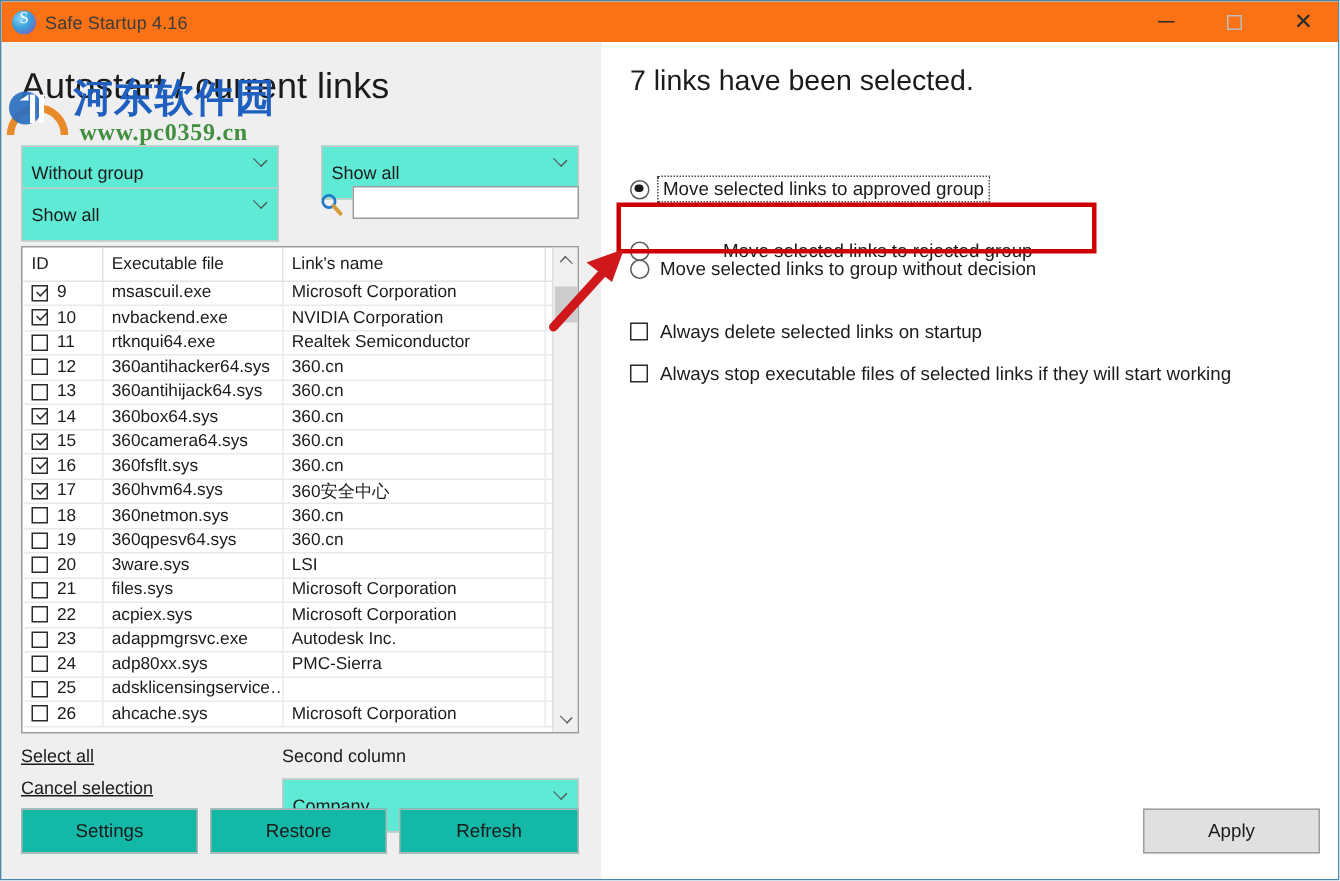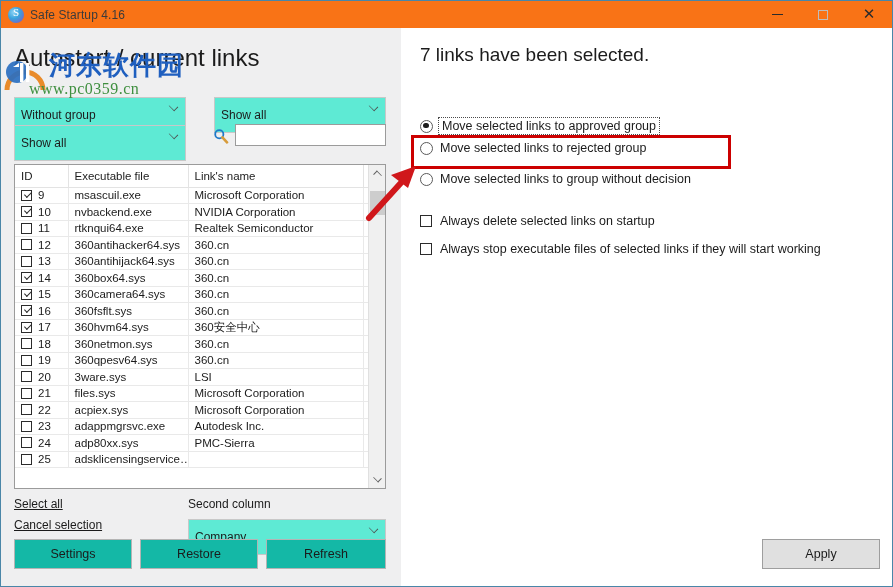--- a/index.html
+++ b/index.html
@@ -212,21 +212,21 @@
     content: ""; position: absolute; left: 2.4px; top: 2.4px;
     width: 5.4px; height: 5.4px; border-radius: 50%; background: #1b1b1b;
   }
   .chk {
     width: 12px; height: 12px;
     border: 1.2px solid #2b2b2b; background: #ffffff;
     flex: 0 0 auto; margin-right: 8px;
   }
   .focus-ring { outline: 1px dotted #4a4a4a; outline-offset: 1px; padding: 0 2px; }
   #opt-approved  { top: 88px; }
-  #opt-rejected  { top: 110px; }
+  #opt-rejected  { top: 129px; gap: 42px; }
   #opt-nodecision{ top: 141px; }
   #opt-delete    { top: 183px; }
   #opt-stop      { top: 211px; }
 
   #highlight-box {
     position: absolute; left: 10px; top: 107px;
     width: 320px; height: 34px;
     border: 3px solid #cc0000;
     pointer-events: none;
   }
@@ -253,23 +253,23 @@
     position: absolute; left: 2px; top: 16px;
     width: 44px; height: 44px;
   }
   #wm-cn {
     position: absolute; left: 48px; top: 12px;
     font-family: "DejaVu Sans", sans-serif;
     font-size: 26px; font-weight: bold; color: #1f5fbf;
     white-space: nowrap; letter-spacing: 1px;
   }
   #wm-url {
-    position: absolute; left: 28px; top: 44px;
+    position: absolute; left: 52px; top: 44px;
     font-family: "Liberation Serif", serif;
-    font-size: 16px; font-weight: normal; color: #3f8f3f;
+    font-size: 16px; font-weight: bold; color: #3f8f3f;
     white-space: nowrap; letter-spacing: .5px;
   }
 </style>
 </head>
 <body>
 
 <div id="app-window">
 
   <div id="titlebar">
     <div id="titlebar-icon"></div>
@@ -508,20 +508,31 @@
                 <td>
                   <div class="cell-id">
                     <span class="cb"></span>
                     <span>25</span>
                   </div>
                 </td>
                 <td>adsklicensingservice…</td>
                 <td></td>
                 <td class="col-pad"></td>
               </tr>
+              <tr>
+                <td>
+                  <div class="cell-id">
+                    <span class="cb"></span>
+                    <span>26</span>
+                  </div>
+                </td>
+                <td>ahcache.sys</td>
+                <td>Microsoft Corporation</td>
+                <td class="col-pad"></td>
+              </tr>
             </tbody>
         </table>
       </div>
       <div id="vscroll">
         <div class="sb-arrow" id="sb-up">
           <span class="sb-chev"></span>
         </div>
         <div id="sb-thumb"></div>
         <div class="sb-arrow" id="sb-down">
           <span class="sb-chev"></span>

